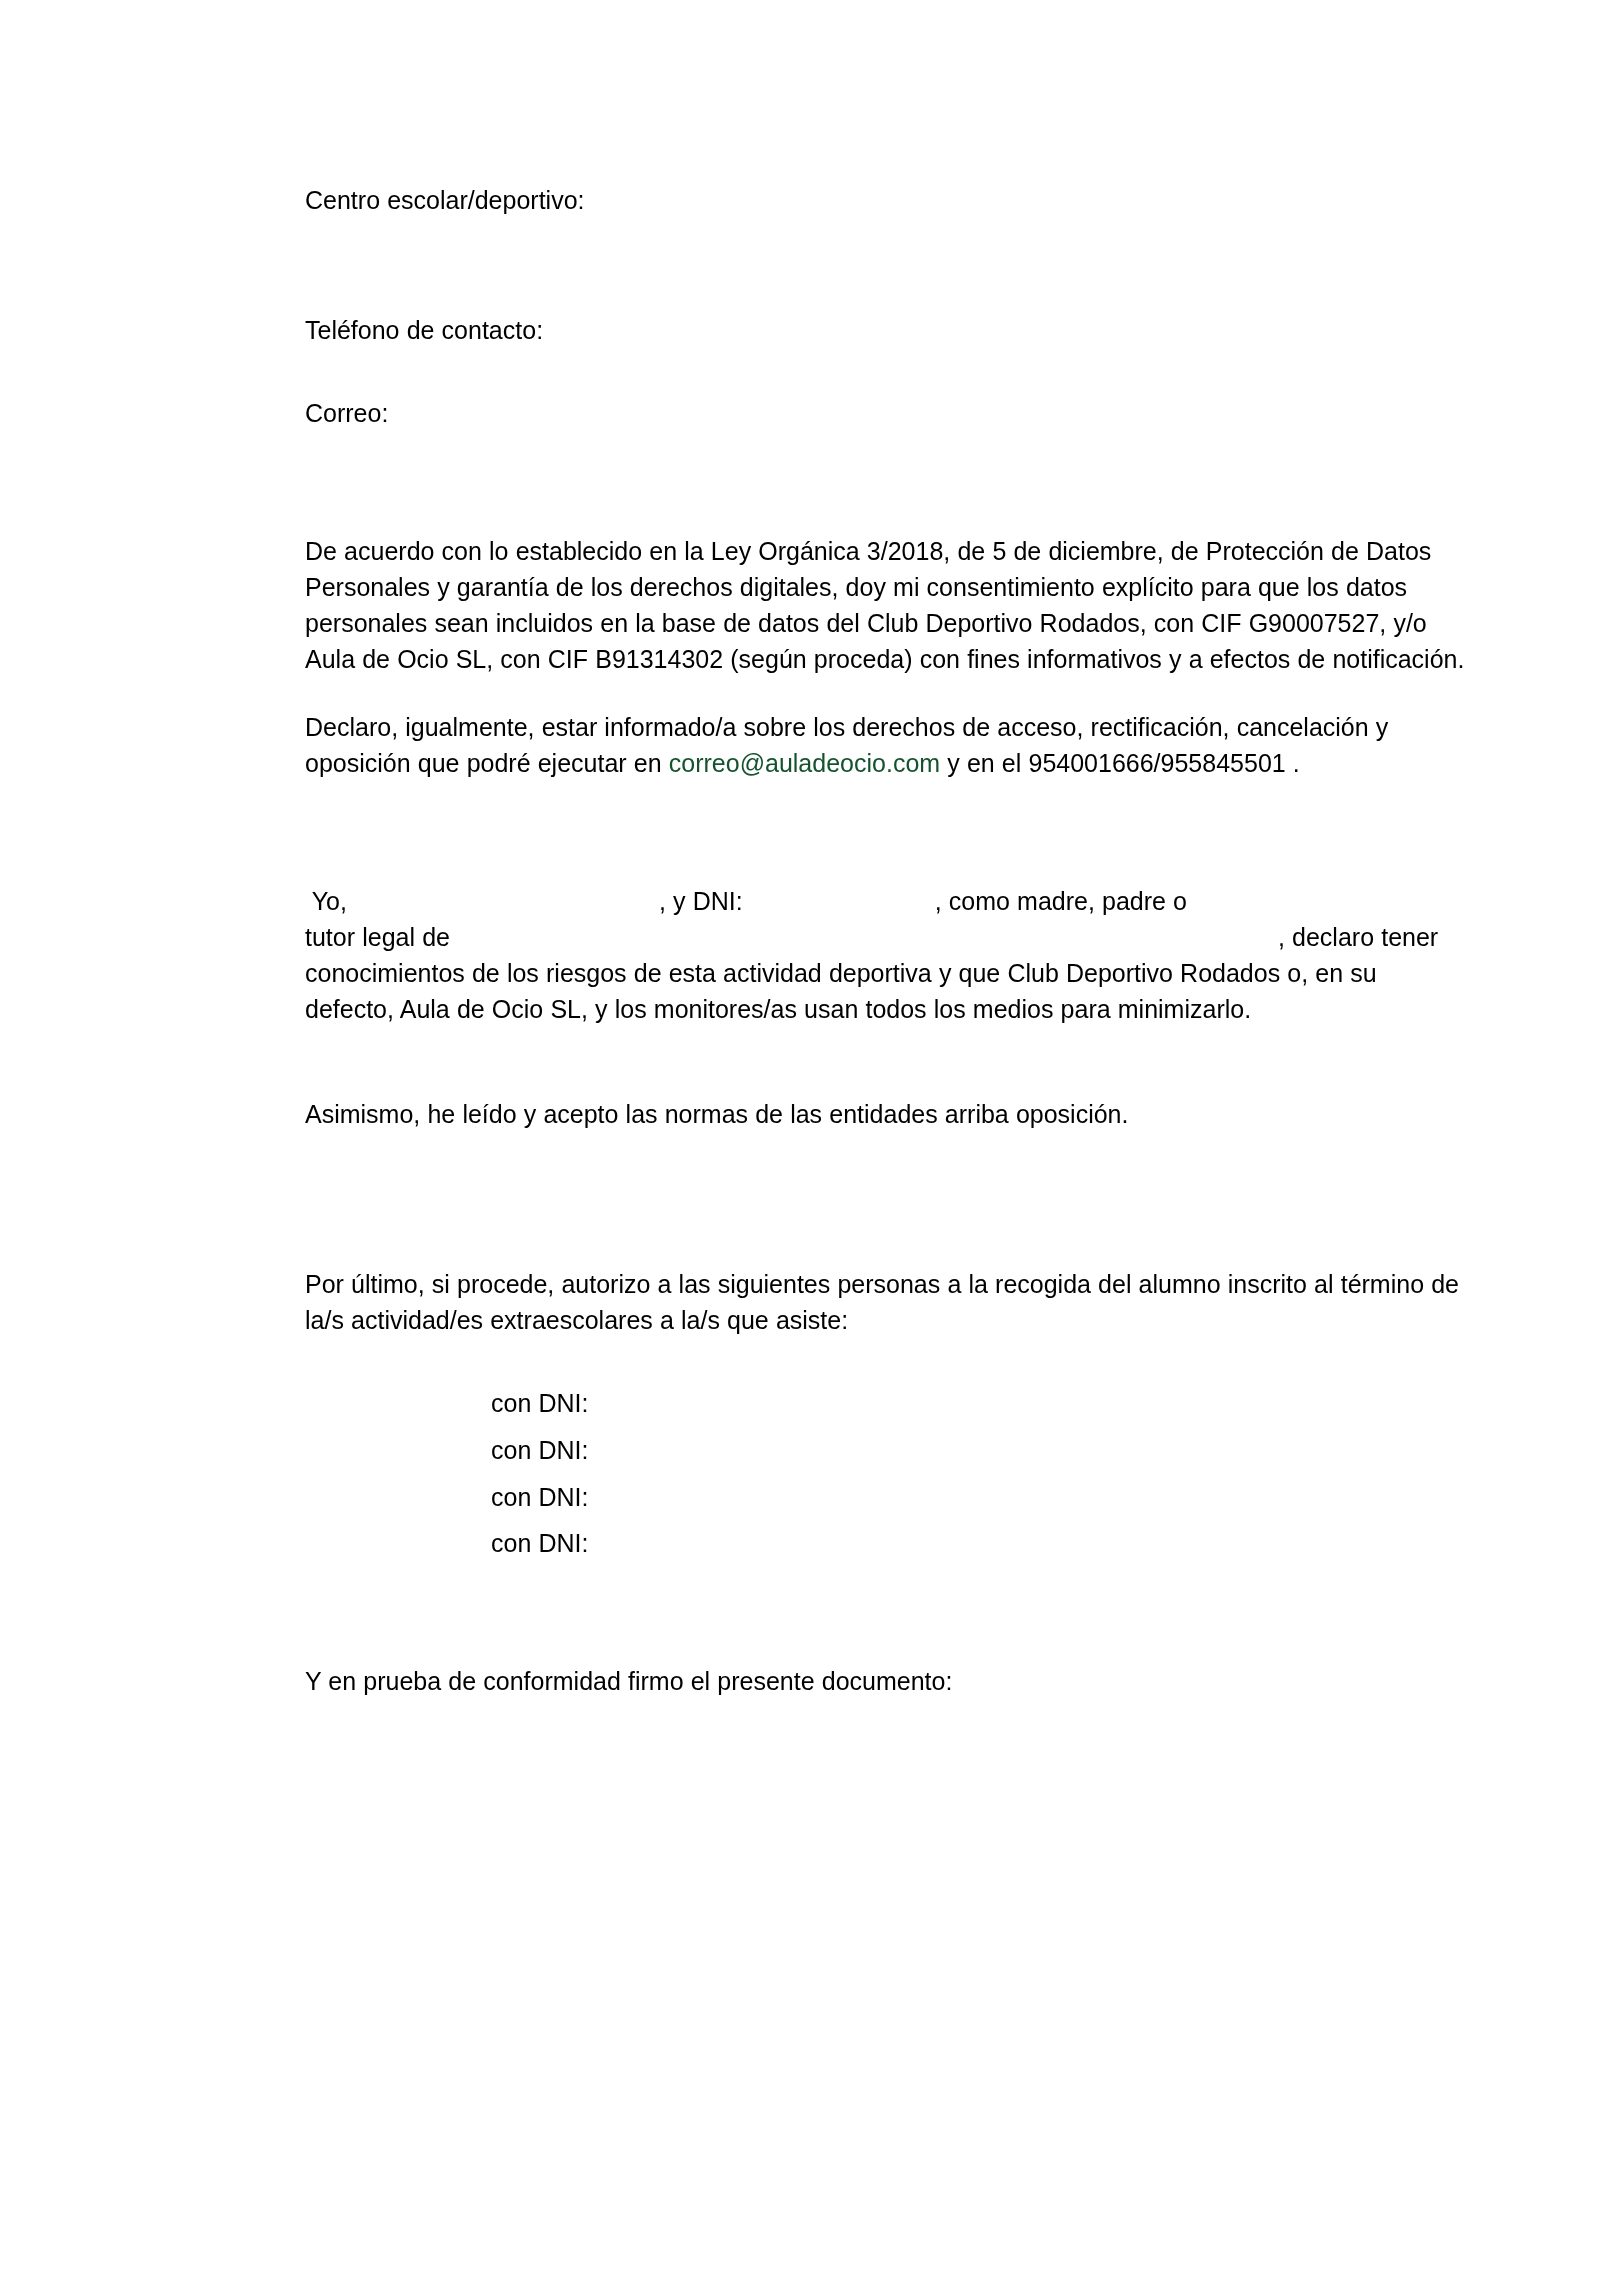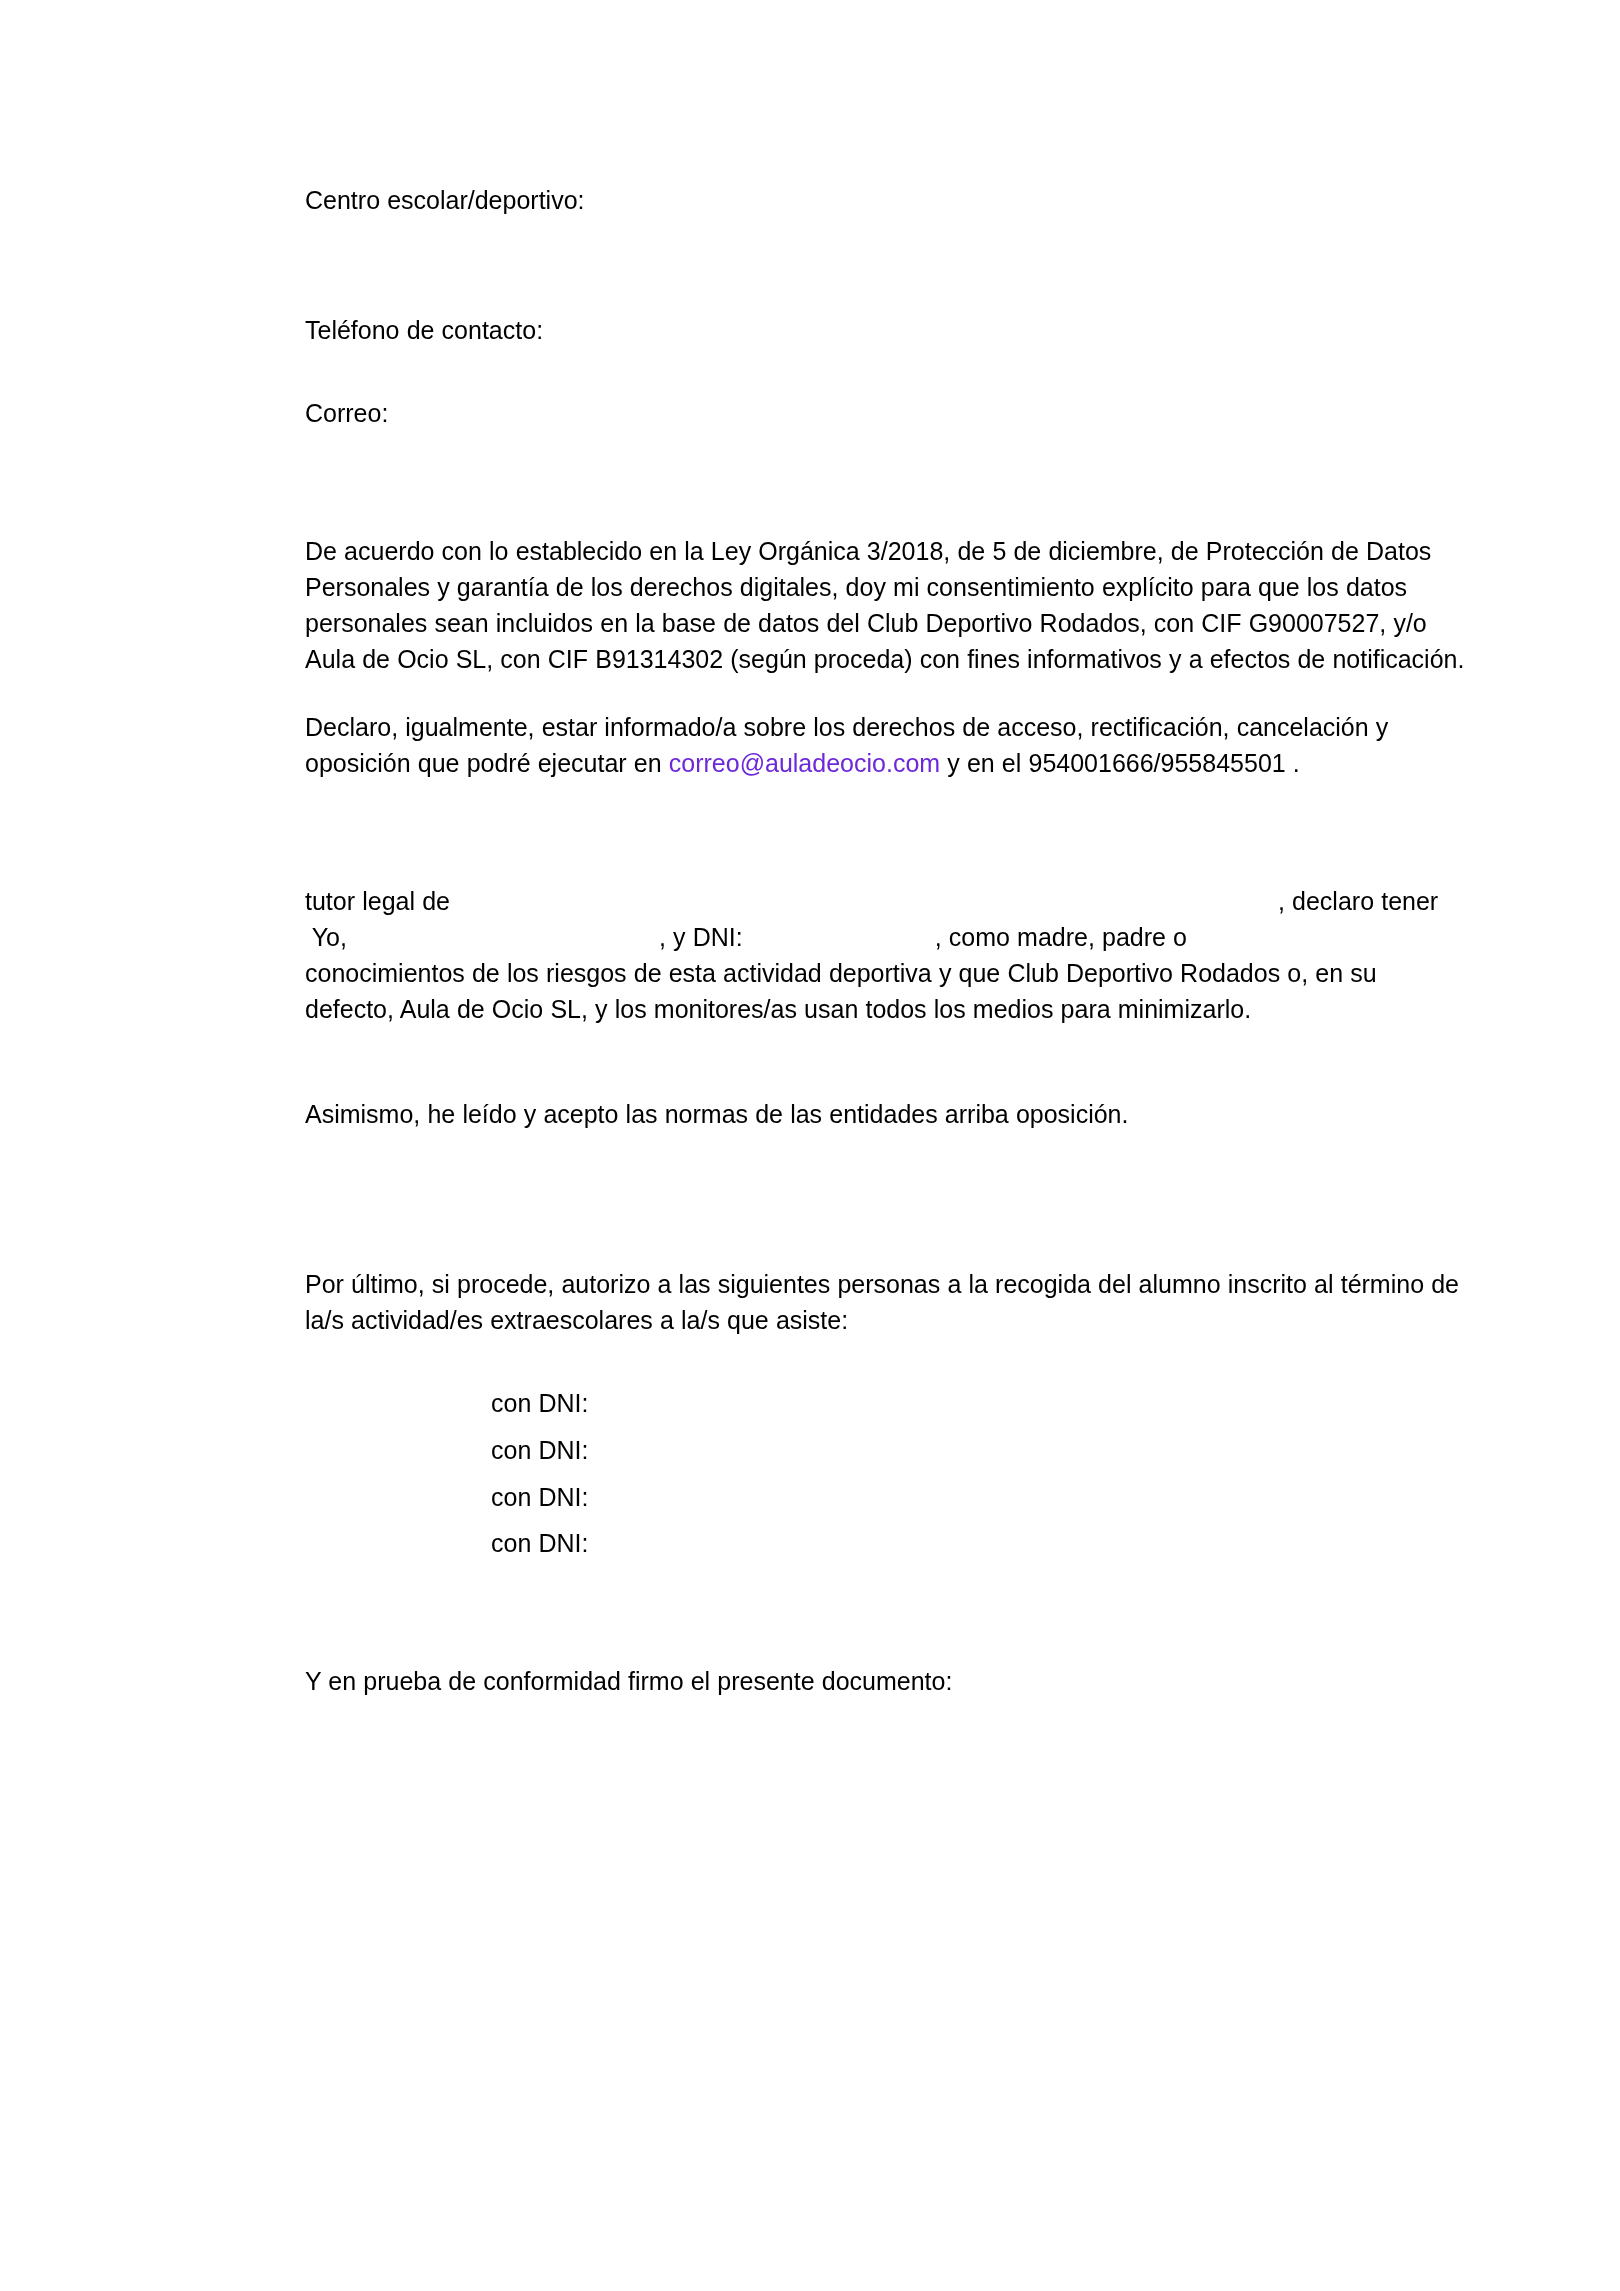--- a/index.html
+++ b/index.html
@@ -47,21 +47,21 @@
     display: inline-block;
     white-space: pre;
   }
   .blank-name     { width: 312px; }
   .blank-dni      { width: 192px; }
   .blank-tutorado { width: 828px; }
 
   .indent-first { text-indent: 71px; }
 
   .link-email {
-    color: #6d28d9;
+    color: #14532d;
     text-decoration: none;
   }
   .bold { font-weight: normal; }
 
   .dni-line {
     padding-left: 186px;
   }
   .dni-spacer { height: 10.8px; }
 </style>
 </head>
@@ -83,23 +83,23 @@
     <div class="gap-xl"></div>
 
     <p>De acuerdo con lo establecido en la Ley Orgánica 3/2018, de 5 de diciembre, de Protección de Datos Personales y garantía de los derechos digitales, doy mi consentimiento explícito para que los datos personales sean incluidos en la base de datos del Club Deportivo Rodados, con CIF G90007527, y/o Aula de Ocio SL, con CIF B91314302 (según proceda) con fines informativos y a efectos de notificación.</p>
 
     <div class="gap-sm"></div>
 
     <p><span>Declaro, igualmente, estar informado/a sobre los derechos de acceso, rectificación, cancelación y oposición que podré ejecutar en </span><a href="#" class="link-email">correo@auladeocio.com</a><span> y en el </span><span class="bold">954001666/955845501</span><span> .</span></p>
 
     <div class="gap-xl"></div>
 
+    <p class="field-line"><span> Yo,</span><span class="blank blank-name"> </span><span>, y DNI:</span><span class="blank blank-dni"> </span><span>, como madre, padre o</span></p>
+
     <p class="field-line"><span>tutor legal de</span><span class="blank blank-tutorado"> </span><span>, declaro tener</span></p>
-
-    <p class="field-line"><span> Yo,</span><span class="blank blank-name"> </span><span>, y DNI:</span><span class="blank blank-dni"> </span><span>, como madre, padre o</span></p>
 
     <p>conocimientos de los riesgos de esta actividad deportiva y que Club Deportivo Rodados o, en su defecto, Aula de Ocio SL, y los monitores/as usan todos los medios para minimizarlo.</p>
 
     <div class="gap-lg"></div>
 
     <p>Asimismo, he leído y acepto las normas de las entidades arriba oposición.</p>
 
     <div class="gap-xl"></div>
 
 

